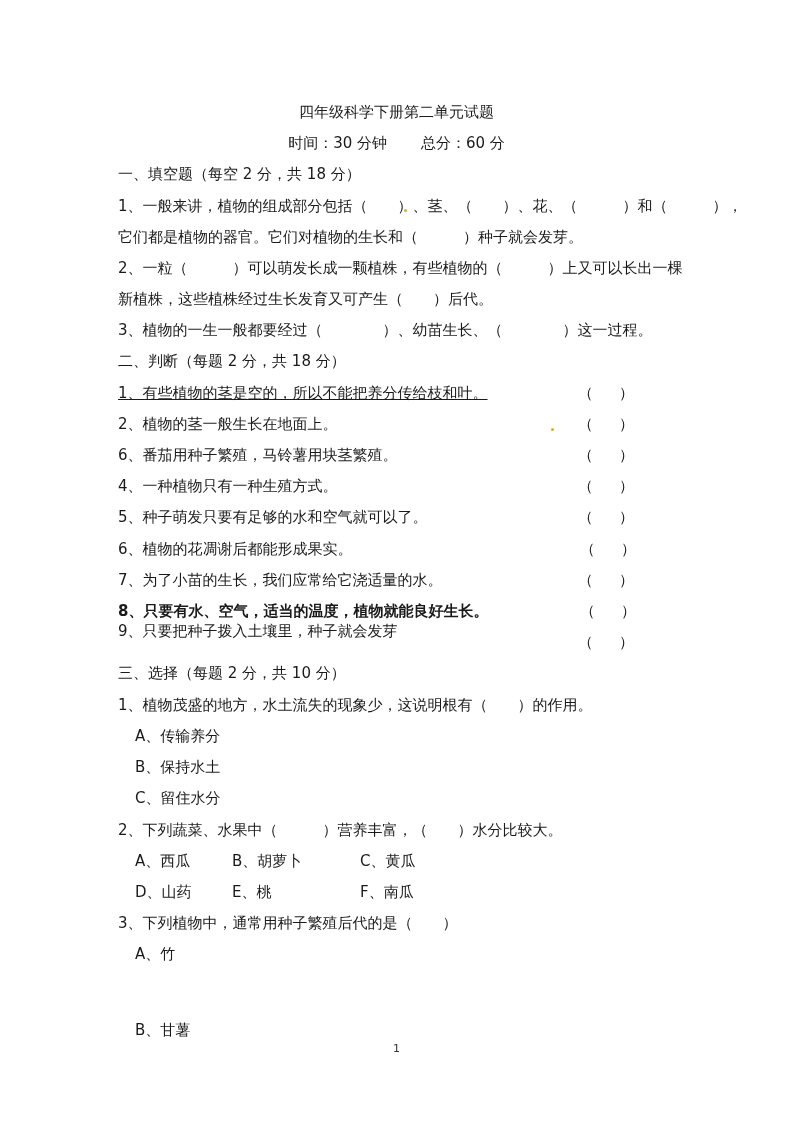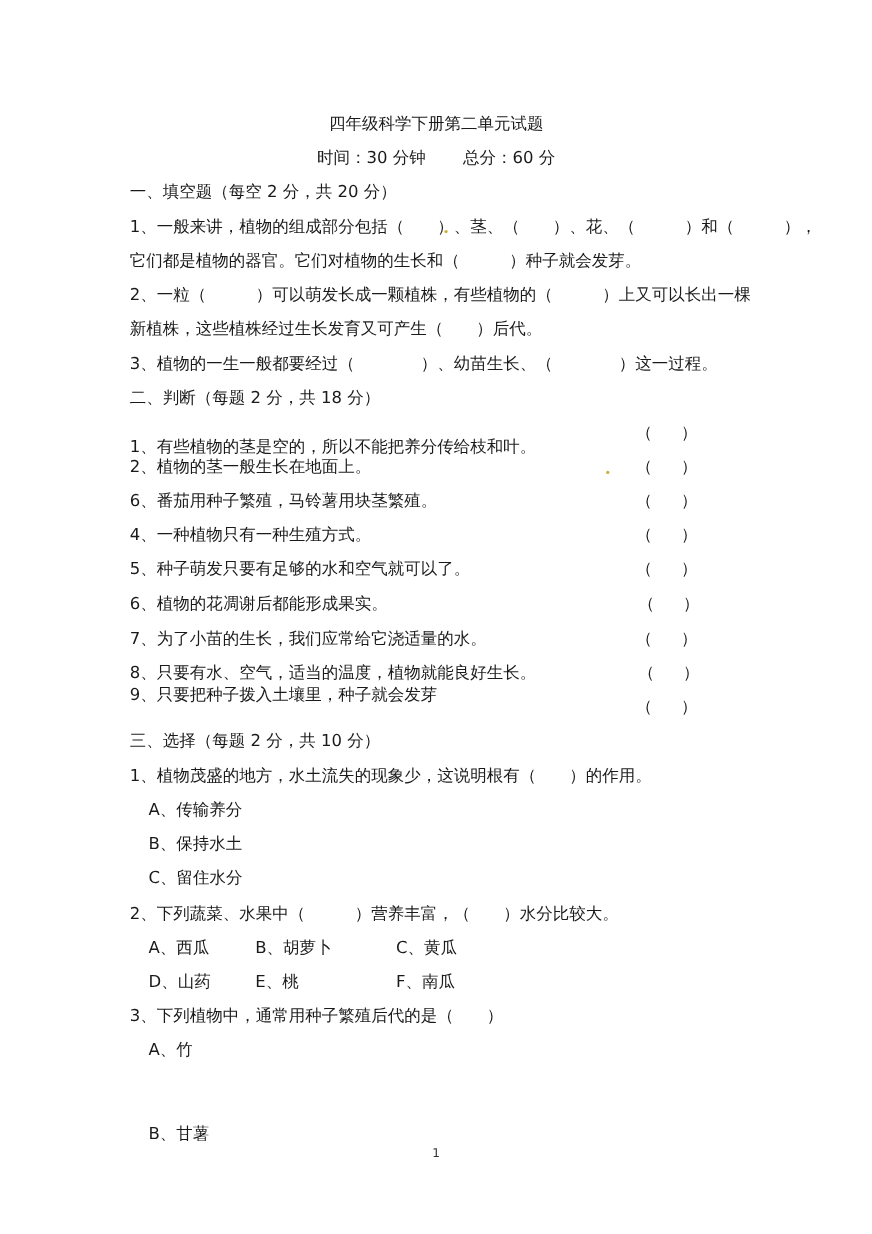--- a/index.html
+++ b/index.html
@@ -19,31 +19,31 @@
 </head>
 <body>
 
 <div>
 
   <div class="line center" style="top:102px;">四年级科学下册第二单元试题</div>
   <div class="line center" style="top:133px;">
     <span>时间：30 分钟</span><span class="gap" style="width:34px;"></span><span>总分：60 分</span>
   </div>
 
-  <div class="line" style="top:164px;">一、填空题（每空 2 分，共 20 分）</div>
+  <div class="line" style="top:164px;">一、填空题（每空 2 分，共 18 分）</div>
   <div class="line" style="top:196px;">1、一般来讲，植物的组成部分包括（　　）、茎、（　　）、花、（　　　）和（　　　），</div>
   <div class="line" style="top:227px;">它们都是植物的器官。它们对植物的生长和（　　　）种子就会发芽。</div>
   <div class="line" style="top:258px;">2、一粒（　　　）可以萌发长成一颗植株，有些植物的（　　　）上又可以长出一棵</div>
   <div class="line" style="top:289px;">新植株，这些植株经过生长发育又可产生（　　）后代。</div>
   <div class="line" style="top:320px;">3、植物的一生一般都要经过（　　　　）、幼苗生长、（　　　　）这一过程。</div>
   <div class="dot" style="left:404px; top:209px;"></div>
 
   <div class="line" style="top:351px;">二、判断（每题 2 分，共 18 分）</div>
 
-  <div class="line" style="top:396px;">1、有些植物的茎是空的，所以不能把养分传给枝和叶。</div>
+  <div class="line" style="top:383px;text-decoration:underline;">1、有些植物的茎是空的，所以不能把养分传给枝和叶。</div>
   <div class="judge-paren" style="top:383px;">
       <span class="l">（</span>
       <span class="r">）</span>
     </div>
 
   <div class="line" style="top:414px;">2、植物的茎一般生长在地面上。</div>
   <div class="judge-paren" style="top:414px;">
       <span class="l">（</span>
       <span class="r">）</span>
     </div>
@@ -72,21 +72,21 @@
       <span class="l">（</span>
       <span class="r">）</span>
     </div>
 
   <div class="line" style="top:570px;">7、为了小苗的生长，我们应常给它浇适量的水。</div>
   <div class="judge-paren" style="top:570px;">
       <span class="l">（</span>
       <span class="r">）</span>
     </div>
 
-  <div class="line" style="top:601px;">8、只要有水、空气，适当的温度，植物就能良好生长。</div>
+  <div class="line" style="top:601px;font-weight:bold;">8、只要有水、空气，适当的温度，植物就能良好生长。</div>
   <div class="judge-paren" style="top:601px; left:580px;">
       <span class="l">（</span>
       <span class="r">）</span>
     </div>
 
   <div class="line" style="top:621px;">9、只要把种子拨入土壤里，种子就会发芽</div>
   <div class="judge-paren" style="top:632px;">
       <span class="l">（</span>
       <span class="r">）</span>
     </div>

